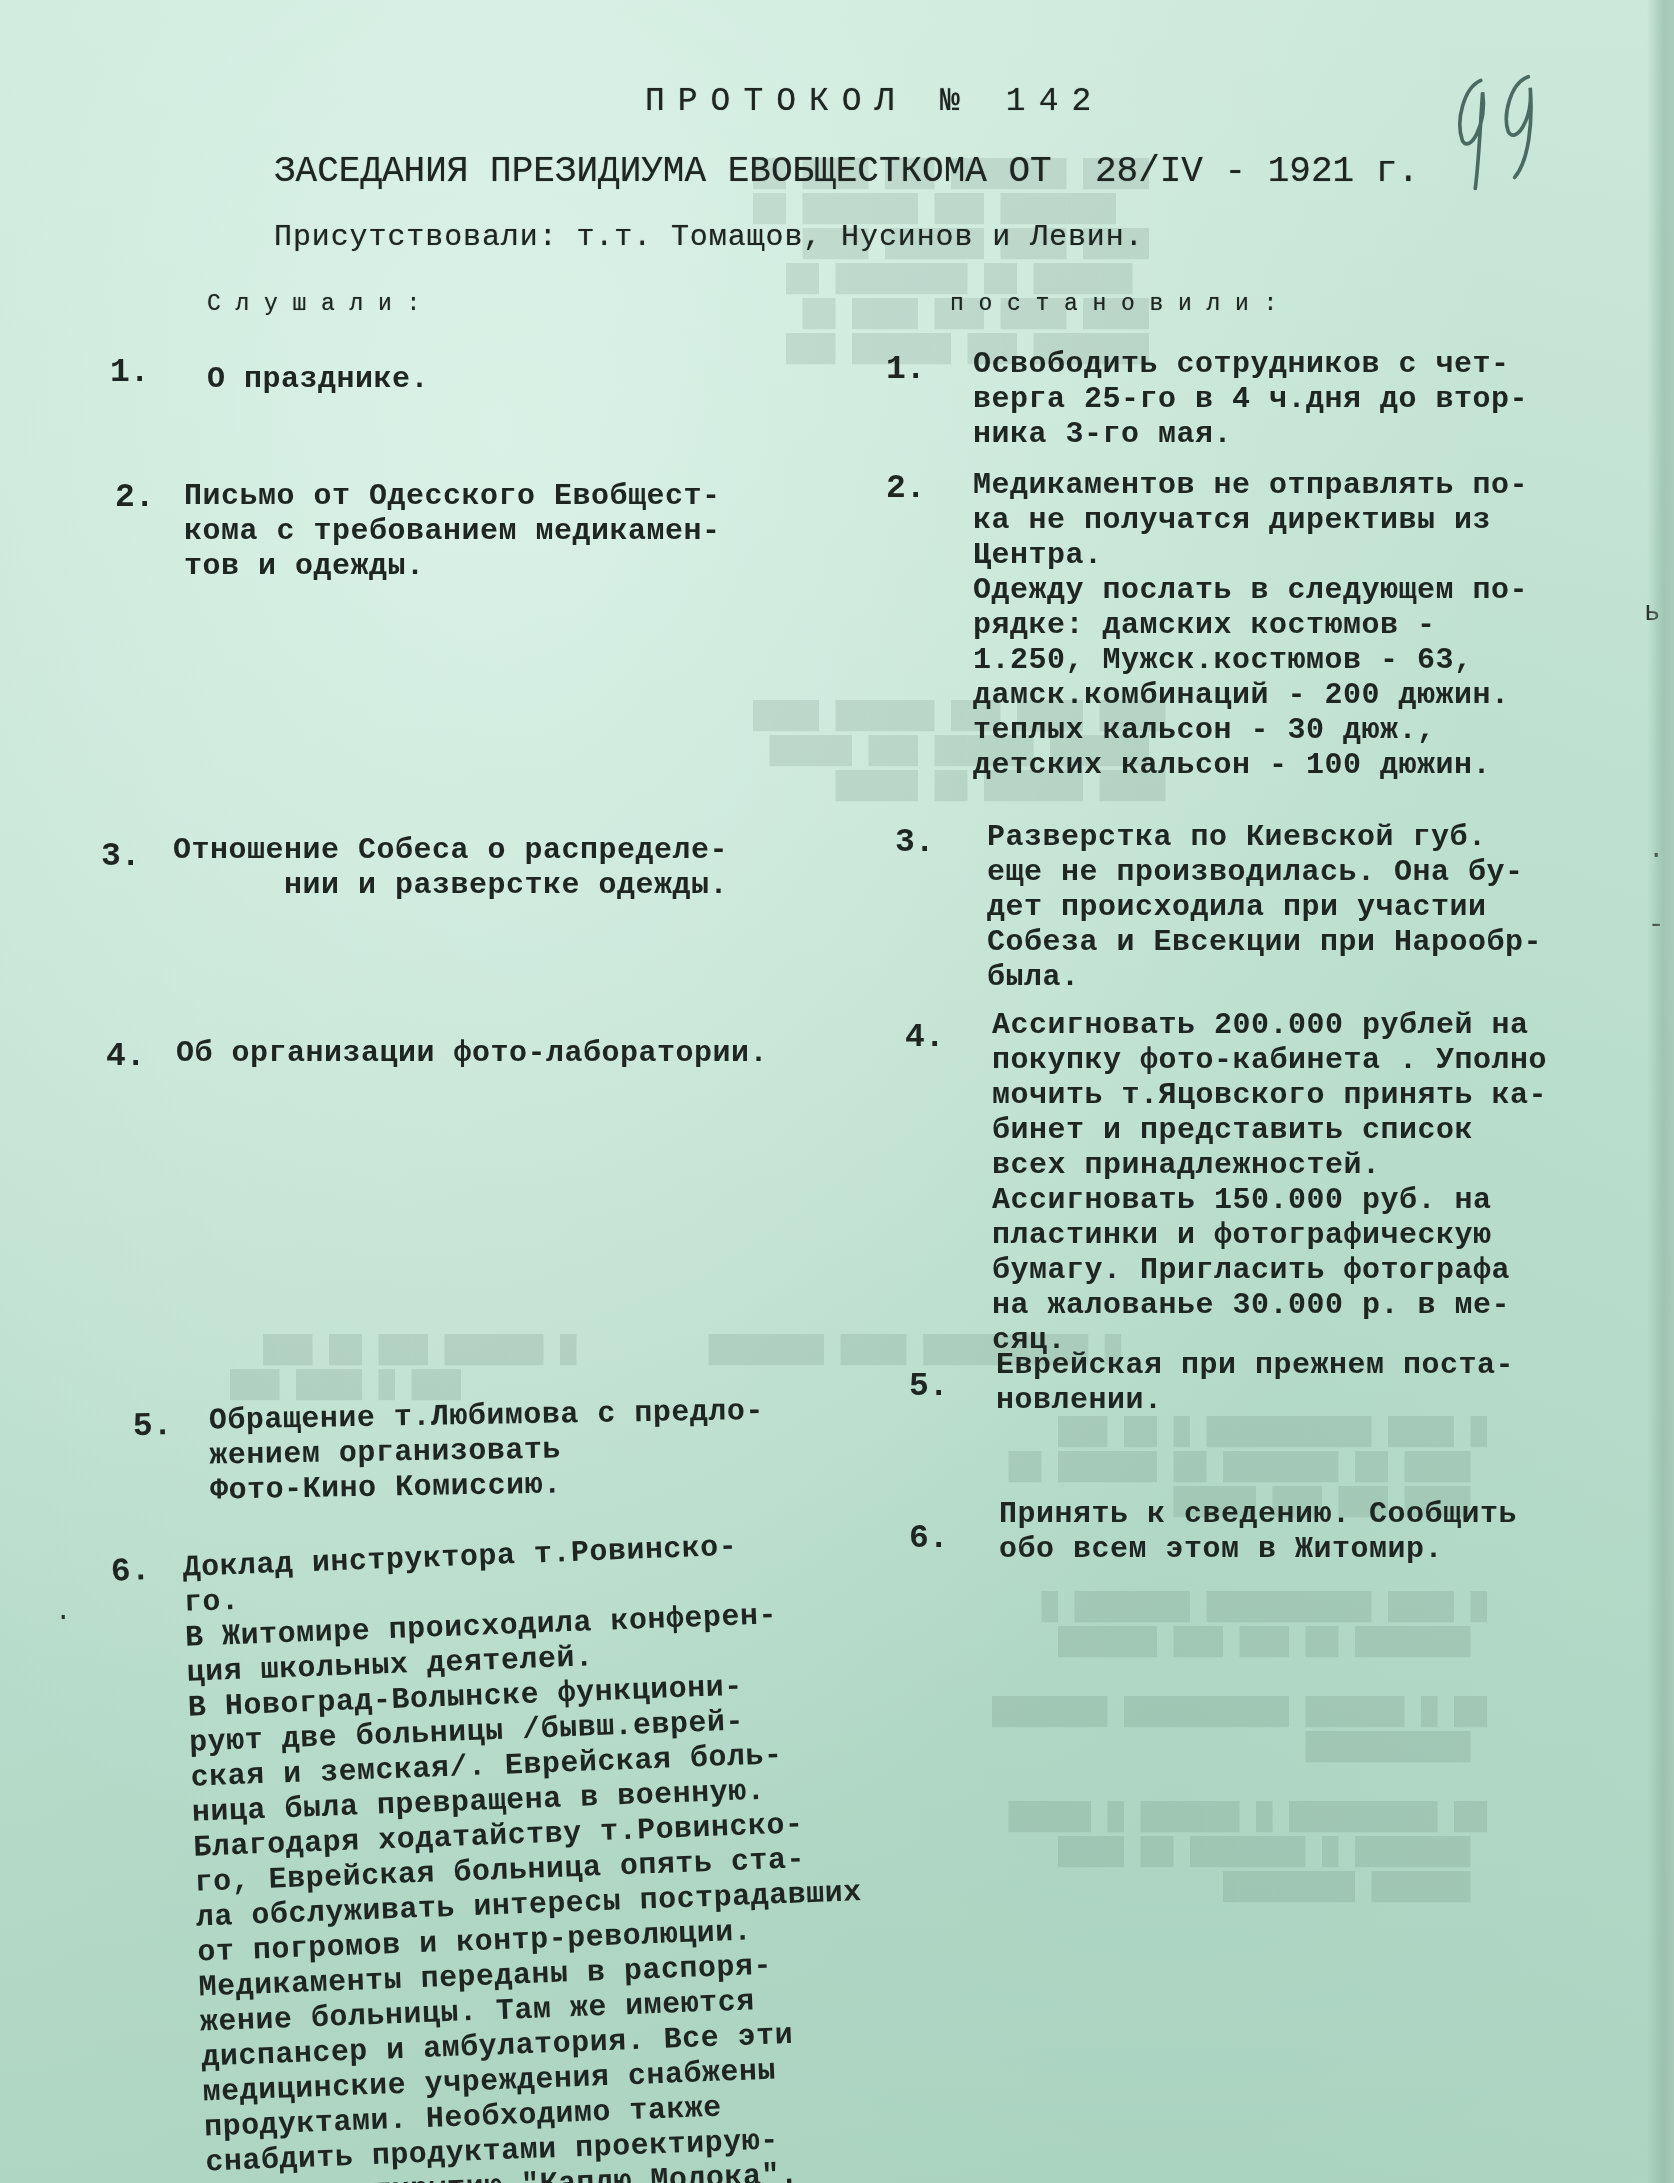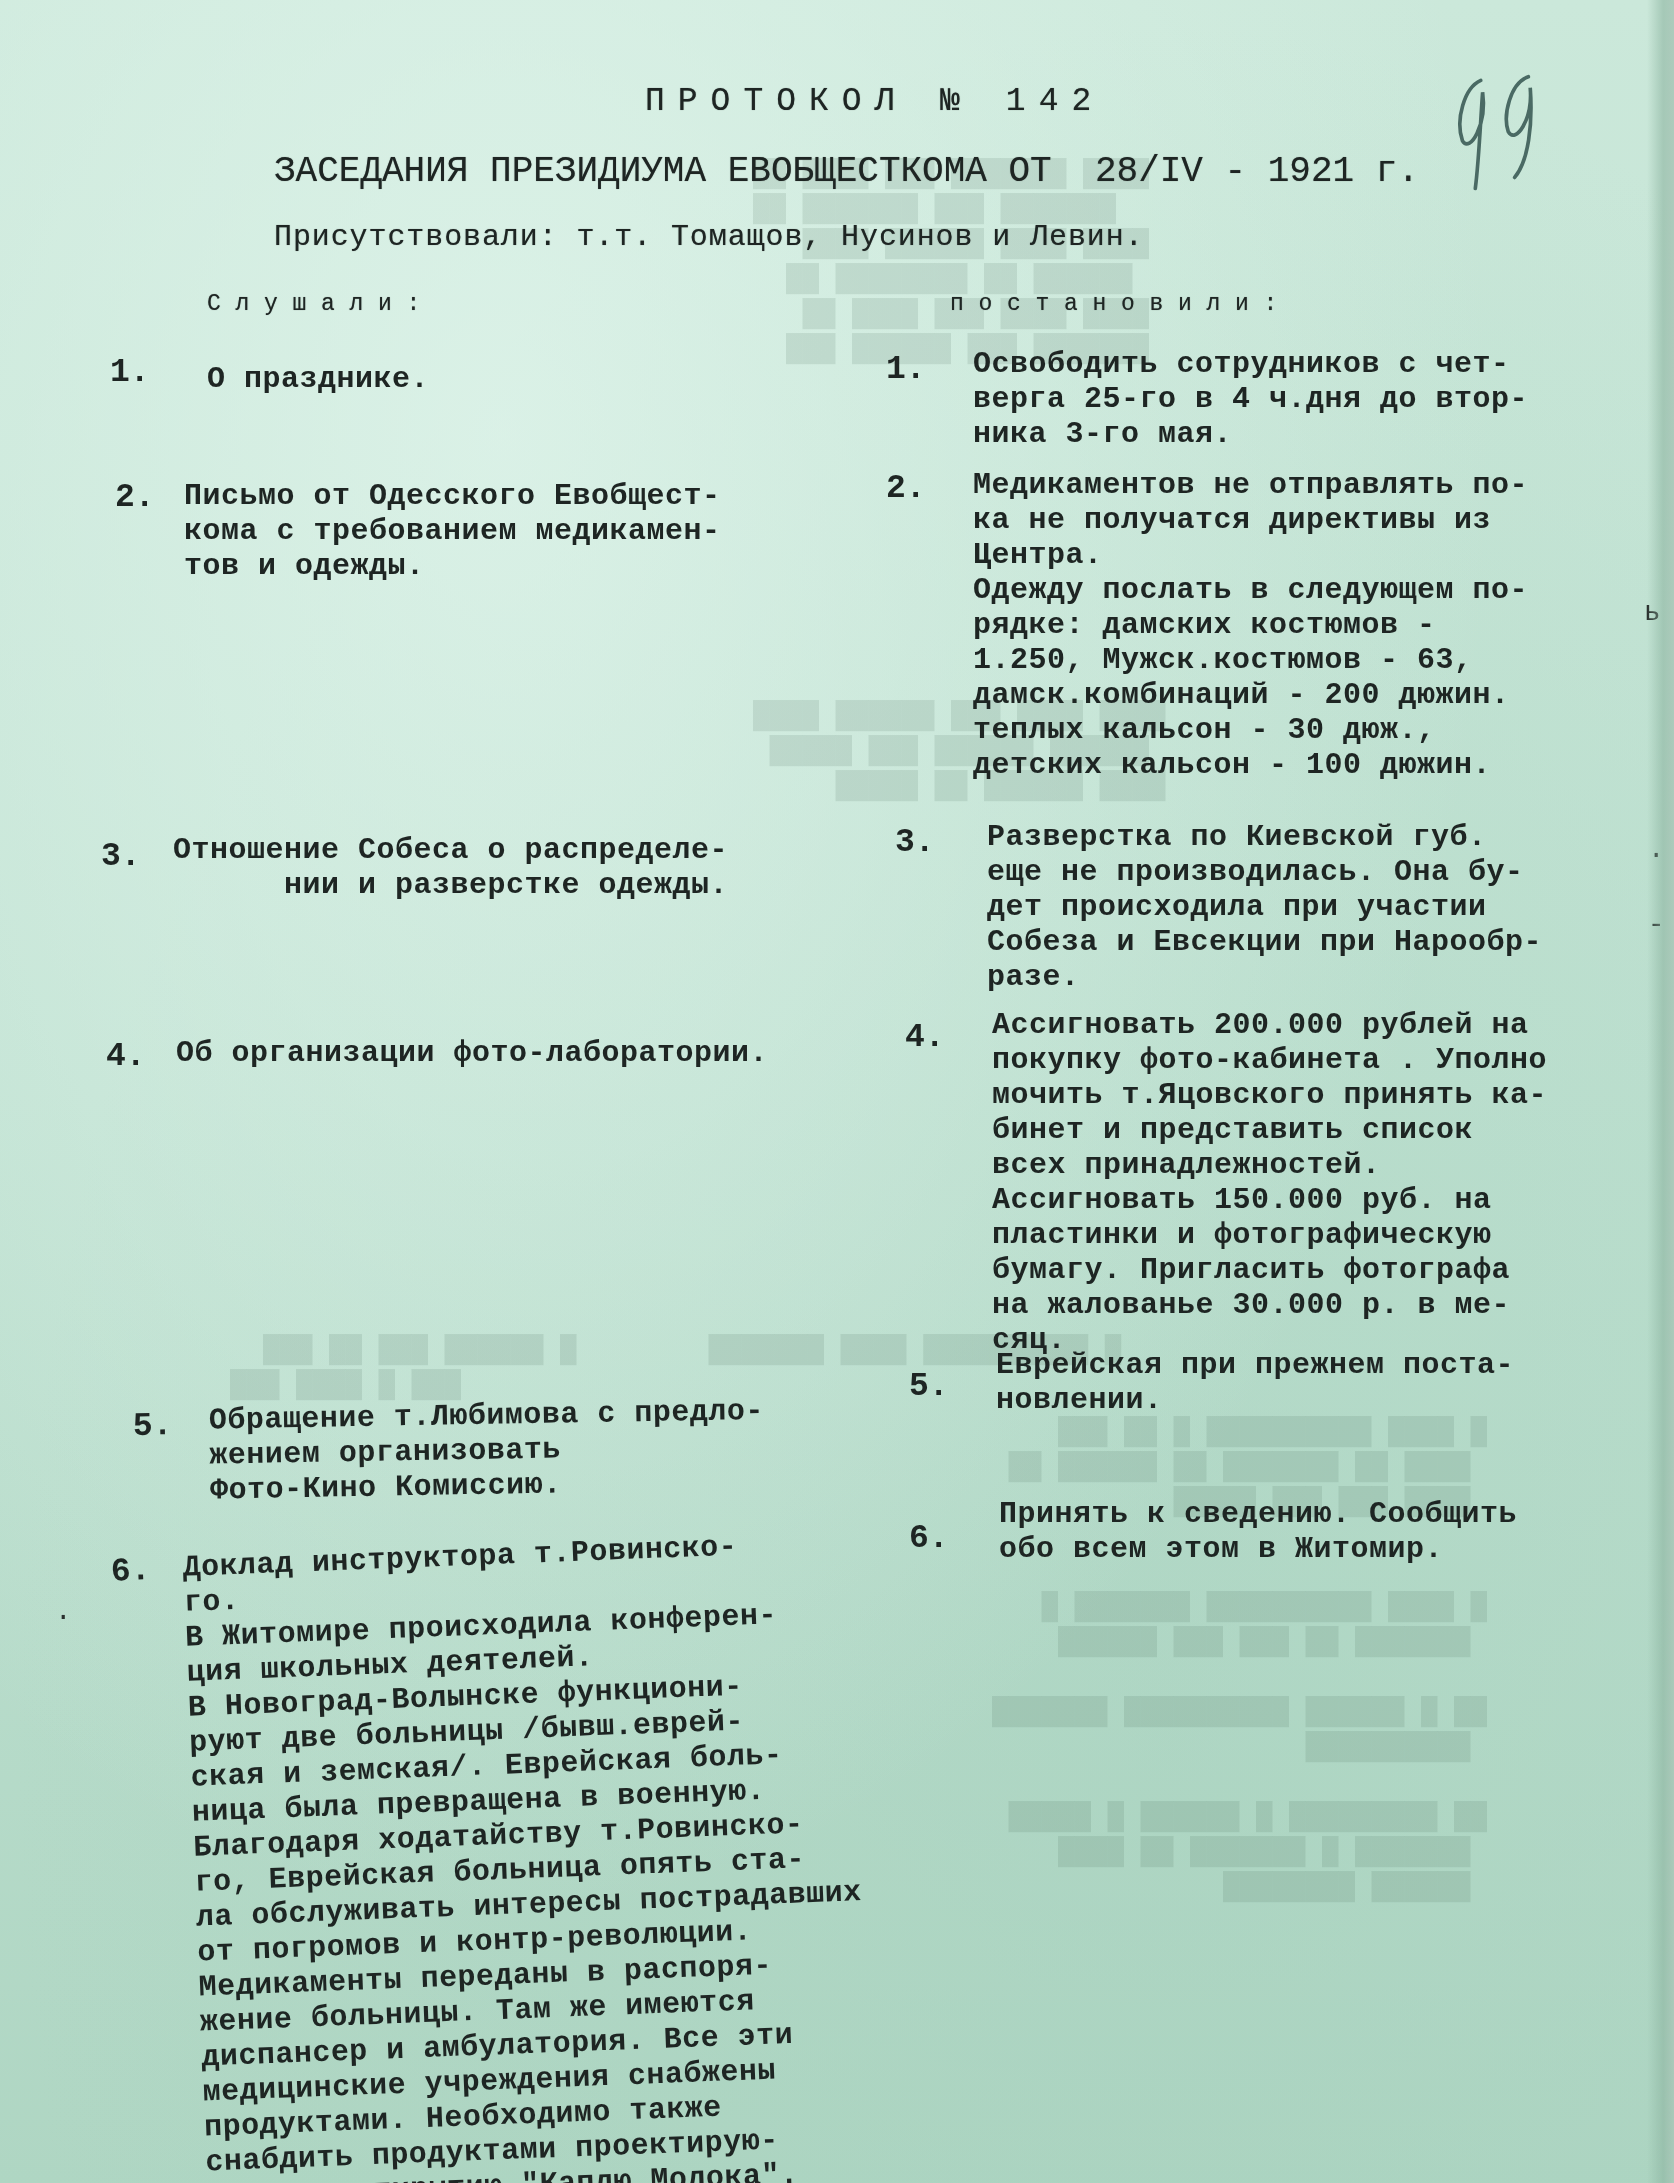--- a/index.html
+++ b/index.html
@@ -218,21 +218,21 @@
 <span>теплых кальсон - 30 дюж.,</span>
 <span>детских кальсон - 100 дюжин.</span></div>
   </div>
 
   <div>
     <div class="num" style="left:895px; top:824px;">3.</div>
     <div class="item-text" style="left:987px; top:820px;"><span>Разверстка по Киевской губ.</span>
 <span>еще не производилась. Она бу-</span>
 <span>дет происходила при участии</span>
 <span>Собеза и Евсекции при Нарообр-</span>
-<span>разе.</span></div>
+<span>была.</span></div>
   </div>
 
   <div>
     <div class="num" style="left:905px; top:1019px;">4.</div>
     <div class="item-text" style="left:992px; top:1008px;"><span>Ассигновать 200.000 рублей на</span>
 <span>покупку фото-кабинета . Уполно</span>
 <span>мочить т.Яцовского принять ка-</span>
 <span>бинет и представить список</span>
 <span>всех принадлежностей.</span>
 <span>Ассигновать 150.000 руб. на</span>

